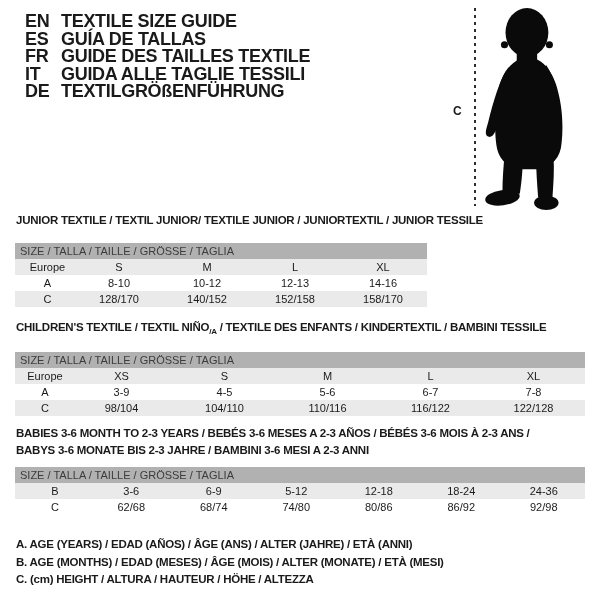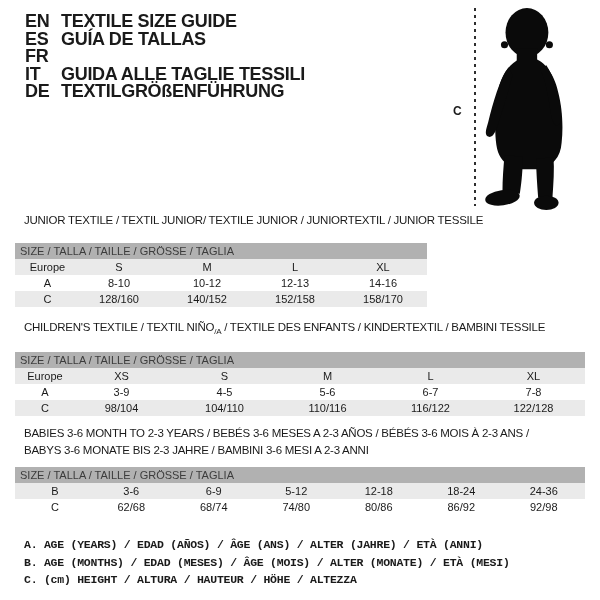--- a/index.html
+++ b/index.html
@@ -15,47 +15,48 @@
   .lang-code{width:36px;flex:0 0 36px;}
   
   .measure-line{
     position:absolute;left:474px;top:8px;width:2px;height:198px;
     background:repeating-linear-gradient(to bottom,#2e2e2e 0 3px,transparent 3px 7px);
   }
   .measure-label{position:absolute;left:453px;top:104px;font-weight:bold;font-size:12px;}
   .silhouette{position:absolute;left:479px;top:6px;width:102px;height:204px;}
   
   .tbl-block{position:absolute;left:15px;}
-  .tbl-title{font-weight:normal;font-size:11.5px;letter-spacing:-0.25px;white-space:nowrap;line-height:17px;margin-left:9px;}
+  .tbl-title{font-weight:bold;font-size:11.5px;letter-spacing:-0.25px;white-space:nowrap;line-height:17px;margin-left:1px;}
   .tbl-title sub{font-size:8px;}
   table{border-collapse:collapse;table-layout:fixed;}
   td{font-size:11px;font-weight:normal;height:16px;padding:0;text-align:center;vertical-align:middle;white-space:nowrap;}
   td.lbl{text-align:center;padding-left:5px;}
   tr.size-bar td{background:#b1b1b1;text-align:left;padding-left:5px;color:#3c3c3c;}
   tbody tr:nth-child(even){background:#eaeaea;}
   .t-junior{width:412px;}
   .t-children,.t-babies{width:570px;}
   
-  .footnotes{position:absolute;left:24px;top:536px;font-family:Liberation Mono, monospace;}
+  .footnotes{position:absolute;left:16px;top:536px;}
   .footnote{font-weight:bold;font-size:11.5px;letter-spacing:-0.25px;line-height:17.5px;white-space:nowrap;}
 </style>
 </head>
 <body>
 
 <div class="lang-list">
   <div class="lang-row">
     <span class="lang-code">EN</span>
     <span class="lang-label">TEXTILE SIZE GUIDE</span>
   </div>
   <div class="lang-row">
     <span class="lang-code">ES</span>
     <span class="lang-label">GUÍA DE TALLAS</span>
   </div>
   <div class="lang-row">
     <span class="lang-code">FR</span>
+    <span class="lang-label">GUIDE DES TAILLES TEXTILE</span>
   </div>
   <div class="lang-row">
     <span class="lang-code">IT</span>
     <span class="lang-label">GUIDA ALLE TAGLIE TESSILI</span>
   </div>
   <div class="lang-row">
     <span class="lang-code">DE</span>
     <span class="lang-label">TEXTILGRÖßENFÜHRUNG</span>
   </div>
 </div>
@@ -108,21 +109,21 @@
       </tr>
       <tr>
         <td class="lbl">A</td>
         <td>8-10</td>
         <td>10-12</td>
         <td>12-13</td>
         <td>14-16</td>
       </tr>
       <tr>
         <td class="lbl">C</td>
-        <td>128/160</td>
+        <td>128/170</td>
         <td>140/152</td>
         <td>152/158</td>
         <td>158/170</td>
       </tr>
     </tbody>
   </table>
 </div>
 
 <div class="tbl-block" style="top:319px;">
   <div class="tbl-title"><span>CHILDREN'S TEXTILE / TEXTIL NIÑO</span><sub>/A</sub><span> / TEXTILE DES ENFANTS / KINDERTEXTIL / BAMBINI TESSILE</span></div>

